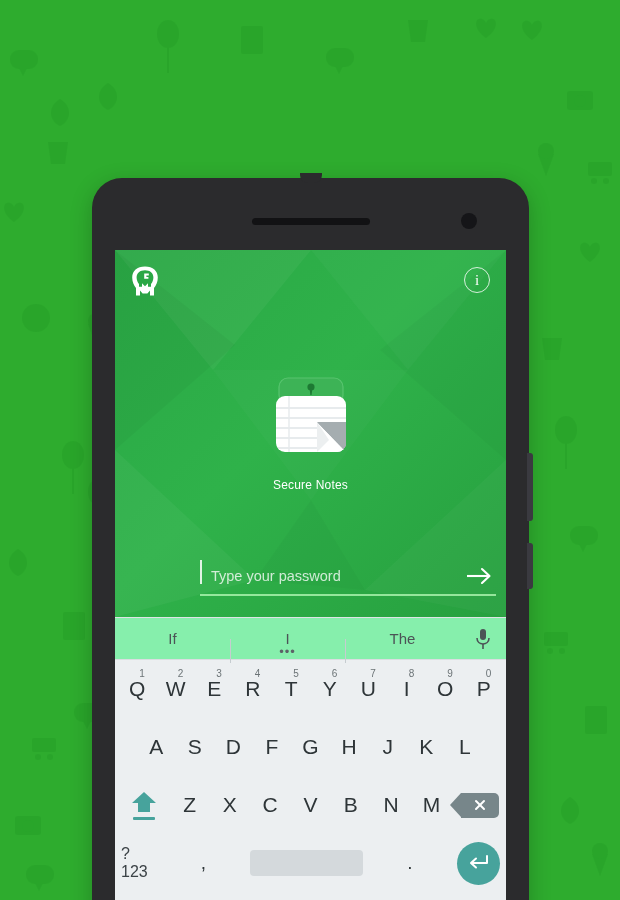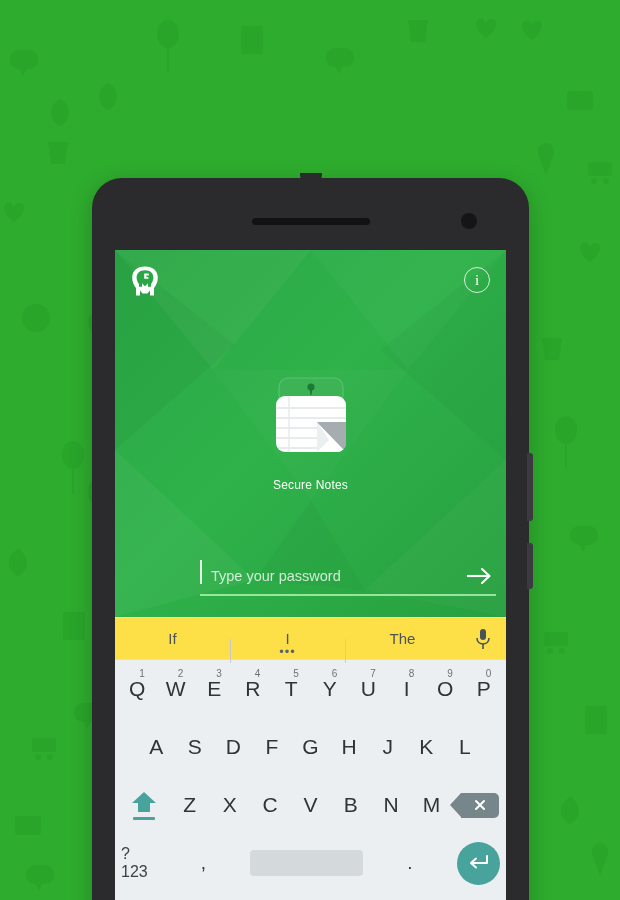--- a/index.html
+++ b/index.html
@@ -156,21 +156,21 @@
 
   
   .keyboard{
     position:absolute; left:0; top:367px;
     width:391px; height:321px;
     background:#eceff1;
     border-top:1px solid #dfe3e6;
   }
   .sugg-bar{
     height:42px; width:391px;
-    background:#fde047;
+    background:#86efac;
     display:flex; align-items:center;
     position:relative;
     border-bottom:1px solid #dadee1;
   }
   .sugg{
     flex:1; text-align:center;
     font-size:15px; color:#4c5356;
     position:relative;
   }
   .sugg + .sugg::before{

